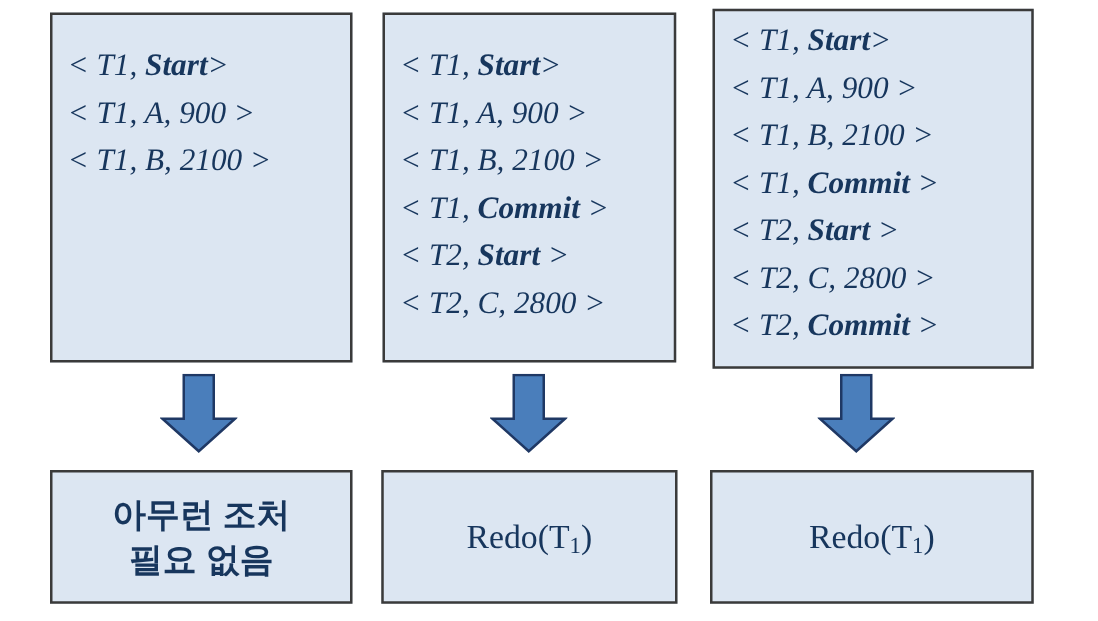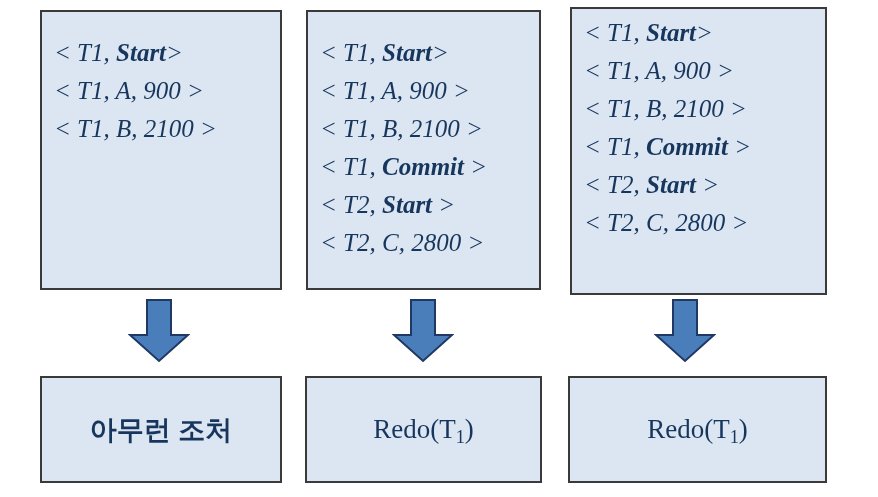--- a/index.html
+++ b/index.html
@@ -89,34 +89,36 @@
       <div class="line"><span>&lt; T2, C, 2800 &gt;</span></div>
     </div>
 
   <div class="box log-box" id="log-box-3">
       <div class="line"><span>&lt; T1, </span><span class="bold">Start</span><span>&gt;</span></div>
       <div class="line"><span>&lt; T1, A, 900 &gt;</span></div>
       <div class="line"><span>&lt; T1, B, 2100 &gt;</span></div>
       <div class="line"><span>&lt; T1, </span><span class="bold">Commit</span><span> &gt;</span></div>
       <div class="line"><span>&lt; T2, </span><span class="bold">Start</span><span> &gt;</span></div>
       <div class="line"><span>&lt; T2, C, 2800 &gt;</span></div>
+      <div class="line"><span>&lt; T2, </span><span class="bold">Commit</span><span> &gt;</span></div>
     </div>
 
   <svg class="arrow" id="arrow-1" viewBox="0 0 62 64">
     <path class="arrow-shape" d="M19,1 L43,1 L43,36 L60,36 L31,62 L2,36 L19,36 Z" fill="#4a7ebb" stroke="#1f3864" stroke-width="2" stroke-linejoin="miter"></path>
   </svg>
   <svg class="arrow" id="arrow-2" viewBox="0 0 62 64">
     <path class="arrow-shape" d="M19,1 L43,1 L43,36 L60,36 L31,62 L2,36 L19,36 Z" fill="#4a7ebb" stroke="#1f3864" stroke-width="2" stroke-linejoin="miter"></path>
   </svg>
   <svg class="arrow" id="arrow-3" viewBox="0 0 62 64">
     <path class="arrow-shape" d="M19,1 L43,1 L43,36 L60,36 L31,62 L2,36 L19,36 Z" fill="#4a7ebb" stroke="#1f3864" stroke-width="2" stroke-linejoin="miter"></path>
   </svg>
 
   <div class="box result-box korean" id="result-box-1">
       <div class="line"><span class="bold">아무런 조처</span></div>
+      <div class="line"><span class="bold">필요 없음</span></div>
     </div>
 
   <div class="box result-box" id="result-box-2">
       <div class="line"><span>Redo(T</span><sub>1</sub><span>)</span></div>
     </div>
 
   <div class="box result-box" id="result-box-3">
       <div class="line"><span>Redo(T</span><sub>1</sub><span>)</span></div>
     </div>
 

